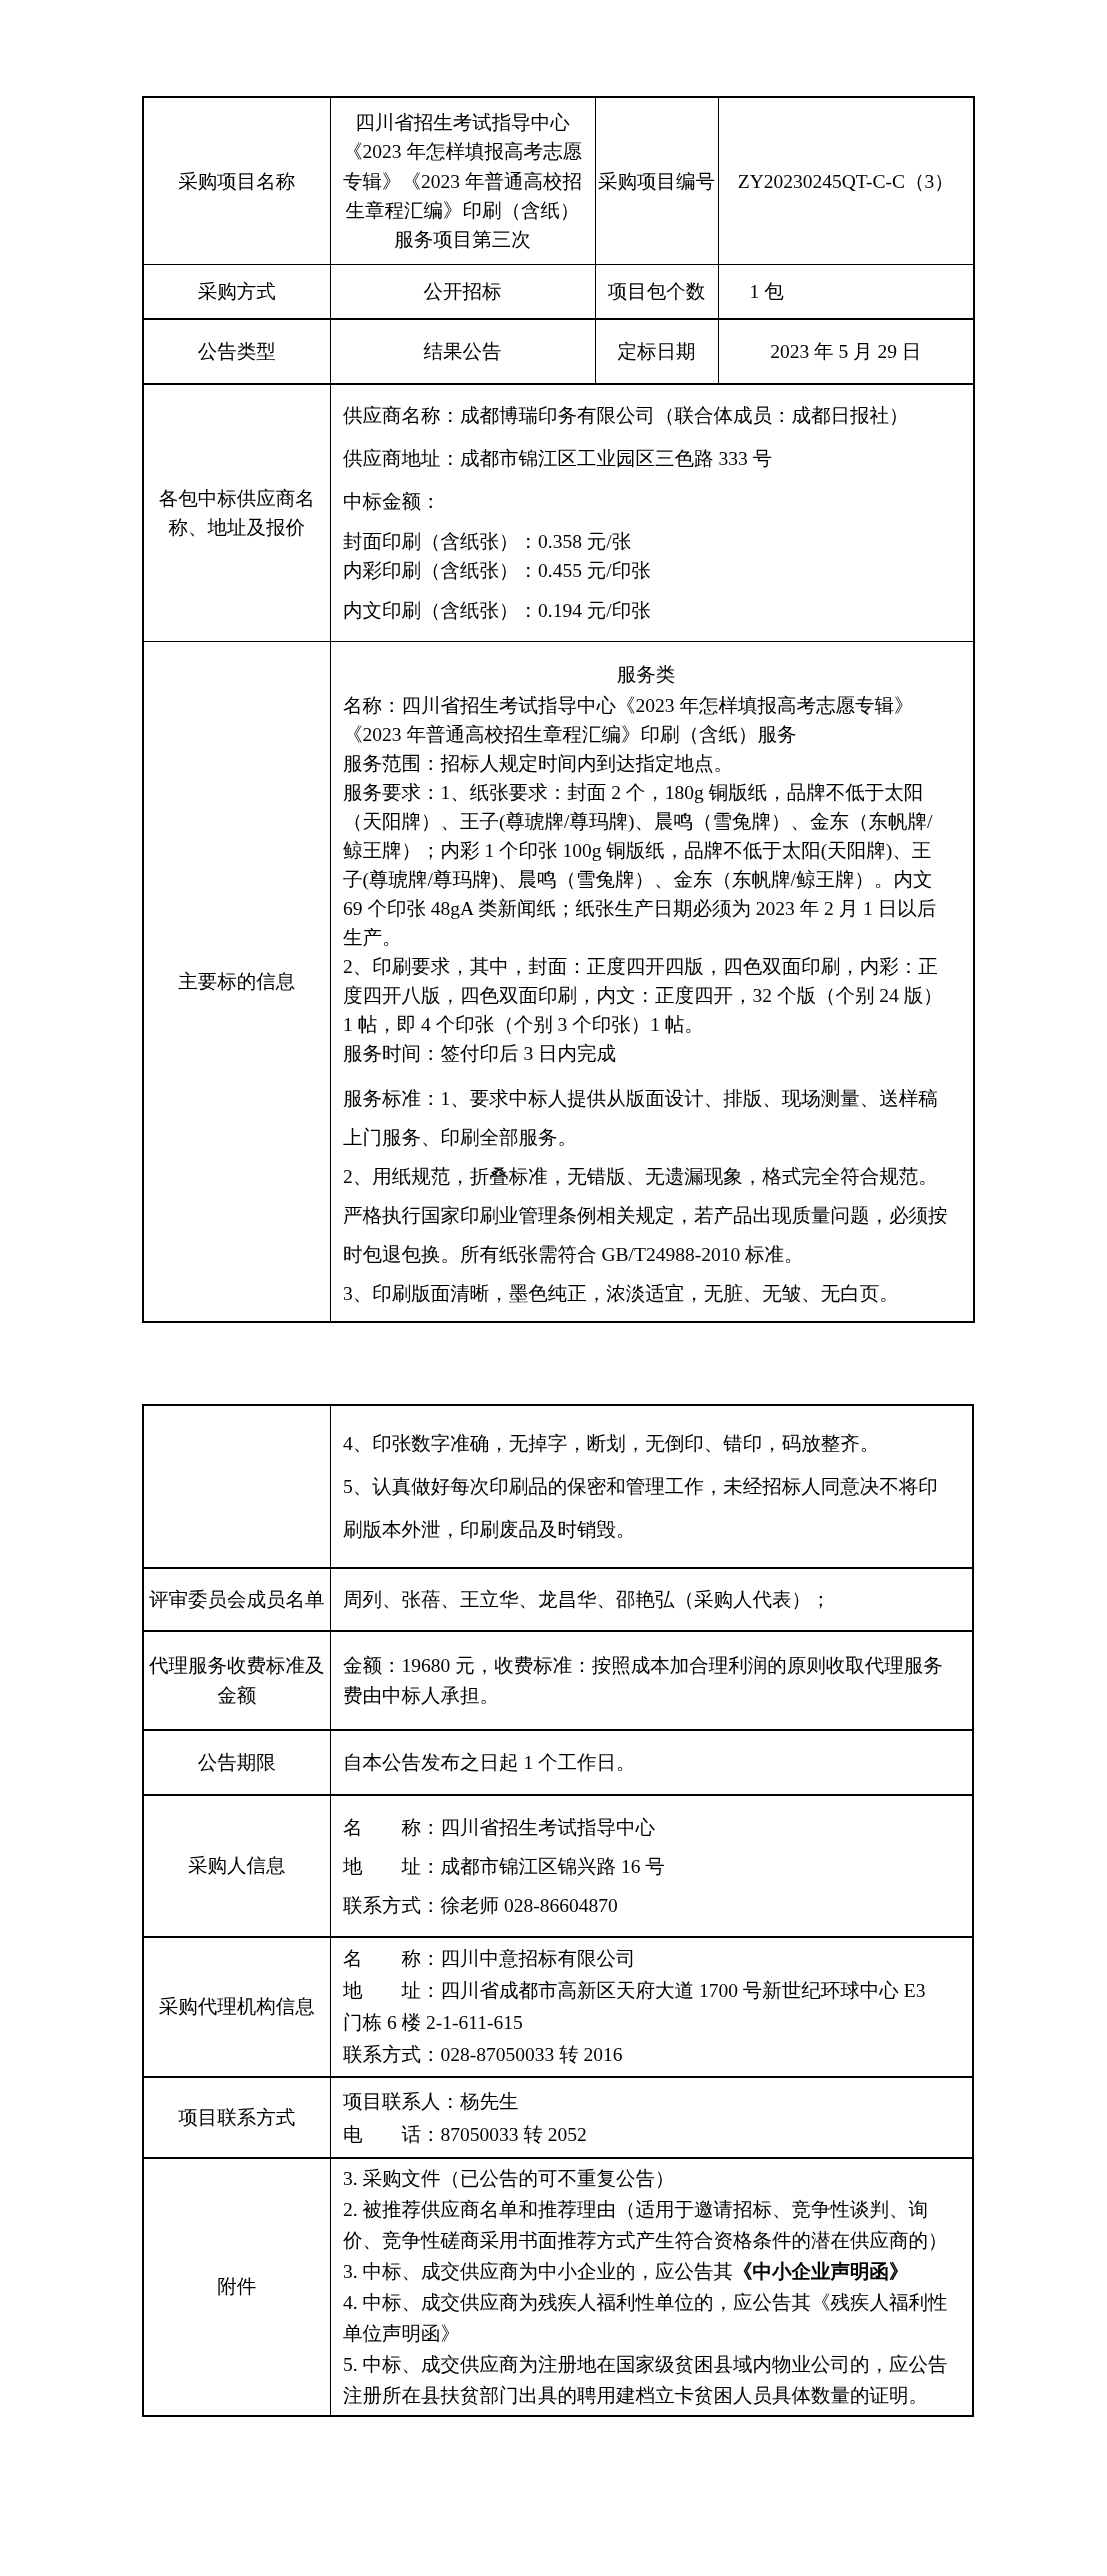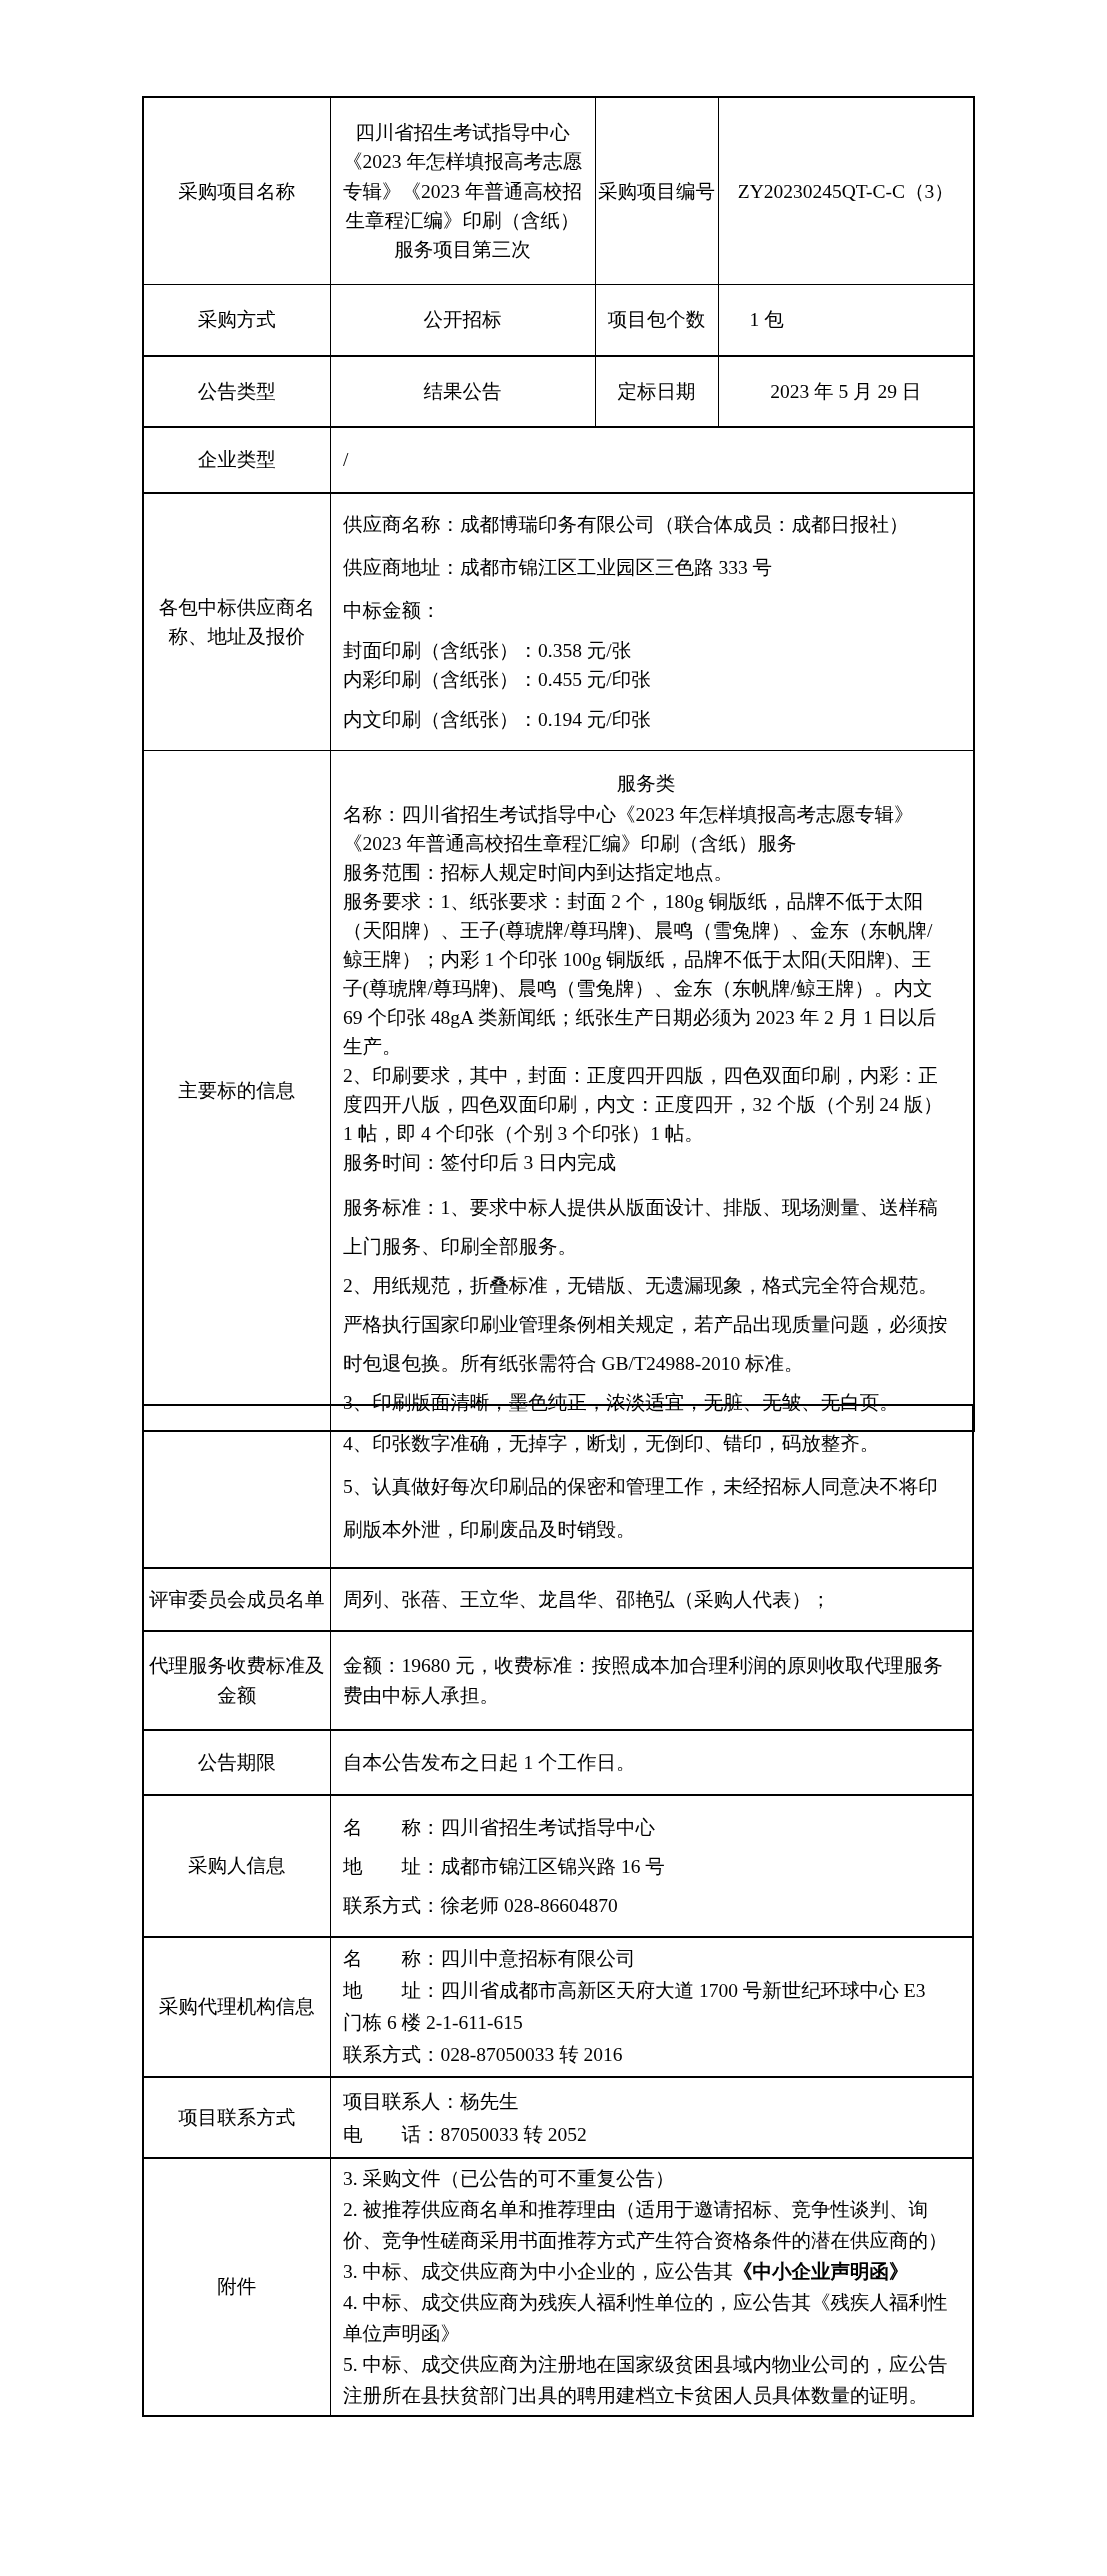--- a/index.html
+++ b/index.html
@@ -32,21 +32,21 @@
   td.lbl {
     text-align:center;
     padding:1.4px;
     line-height:1.5;
   }
   td.val {
     padding:2.8px 24px 2.8px 12.6px;
     line-height:1.5;
     text-align:left;
   }
-  td.val.center { text-align:center; padding:20px 7px; }
+  td.val.center { text-align:center; padding:10px 7px; }
   td.val.padbig { padding-left:31px; }
   td.val p { margin:0; }
   td.long { vertical-align:top; padding-top:11px; }
   .heading { text-align:center; line-height:32px; }
   .lh42 { line-height:29px; }
   .lh44 { line-height:31px; }
   .lh46 { line-height:32px; }
   .lh48 { line-height:33px; }
   .lh56 { line-height:39px; }
   .lh60 { line-height:42px; }
@@ -78,24 +78,20 @@
         <td class="lbl">采购方式</td>
         <td class="val center">公开招标</td>
         <td class="lbl">项目包个数</td>
         <td class="val padbig">1 包</td>
       </tr>
       <tr class="hb" style="height:65px;">
         <td class="lbl">公告类型</td>
         <td class="val center">结果公告</td>
         <td class="lbl">定标日期</td>
         <td class="val center">2023 年 5 月 29 日</td>
-      </tr>
-      <tr class="hb" style="height:66px;">
-        <td class="lbl">企业类型</td>
-        <td class="val" colspan="3">/</td>
       </tr>
       <tr style="height:258px;">
         <td class="lbl">各包中标供应商名称、地址及报价</td>
         <td class="val" colspan="3">
           <p class="lh42">供应商名称：成都博瑞印务有限公司（联合体成员：成都日报社）</p>
           <p class="lh42 gap20">供应商地址：成都市锦江区工业园区三色路 333 号</p>
           <p class="lh42 gap20">中标金额：</p>
           <p class="lh42 gap16">封面印刷（含纸张）：0.358 元/张</p>
           <p class="lh42">内彩印刷（含纸张）：0.455 元/印张</p>
           <p class="lh42 gap16">内文印刷（含纸张）：0.194 元/印张</p>

